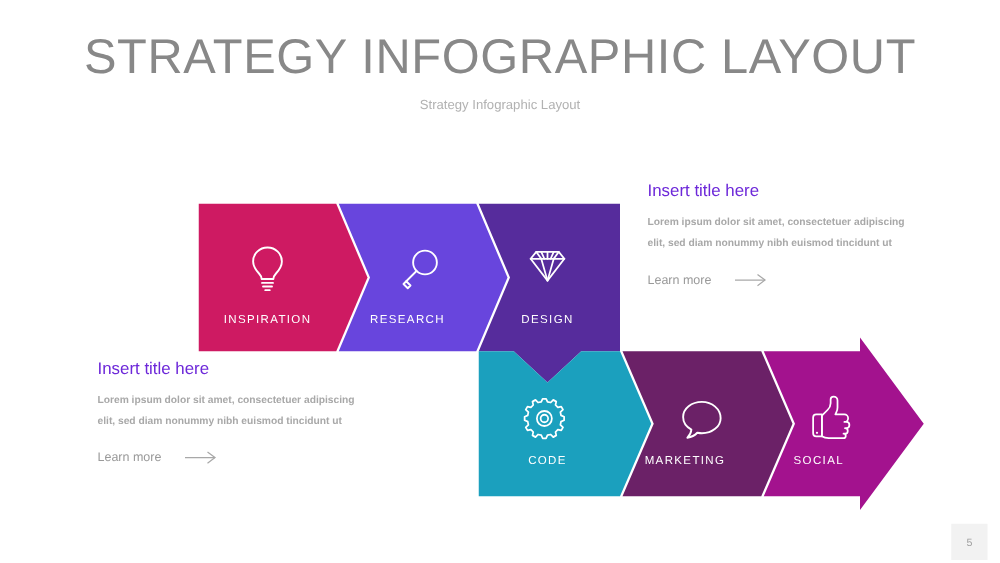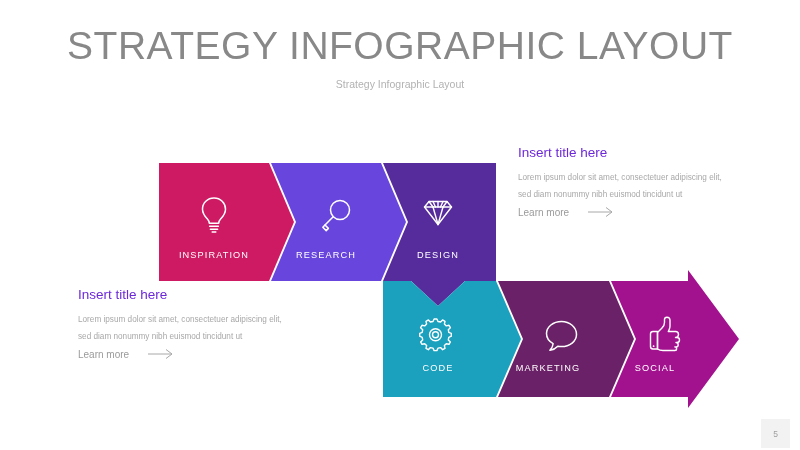--- a/index.html
+++ b/index.html
@@ -70,25 +70,26 @@
     font-weight: 400;
     margin: 0 0 9px 0;
     white-space: nowrap;
   }
   .tb-body {
     font-size: 8.2px;
     color: #a8a8a8;
     line-height: 17px;
     margin: 0;
     width: 215px;
+    font-weight: bold;
   }
   .tb-more {
     display: flex;
     align-items: center;
-    margin-top: 3px;
+    margin-top: 15px;
   }
   .tb-more-label {
     font-size: 10px;
     color: #9a9a9a;
   }
   .tb-more-arrow {
     margin-left: 18px;
     line-height: 0;
   }
 

